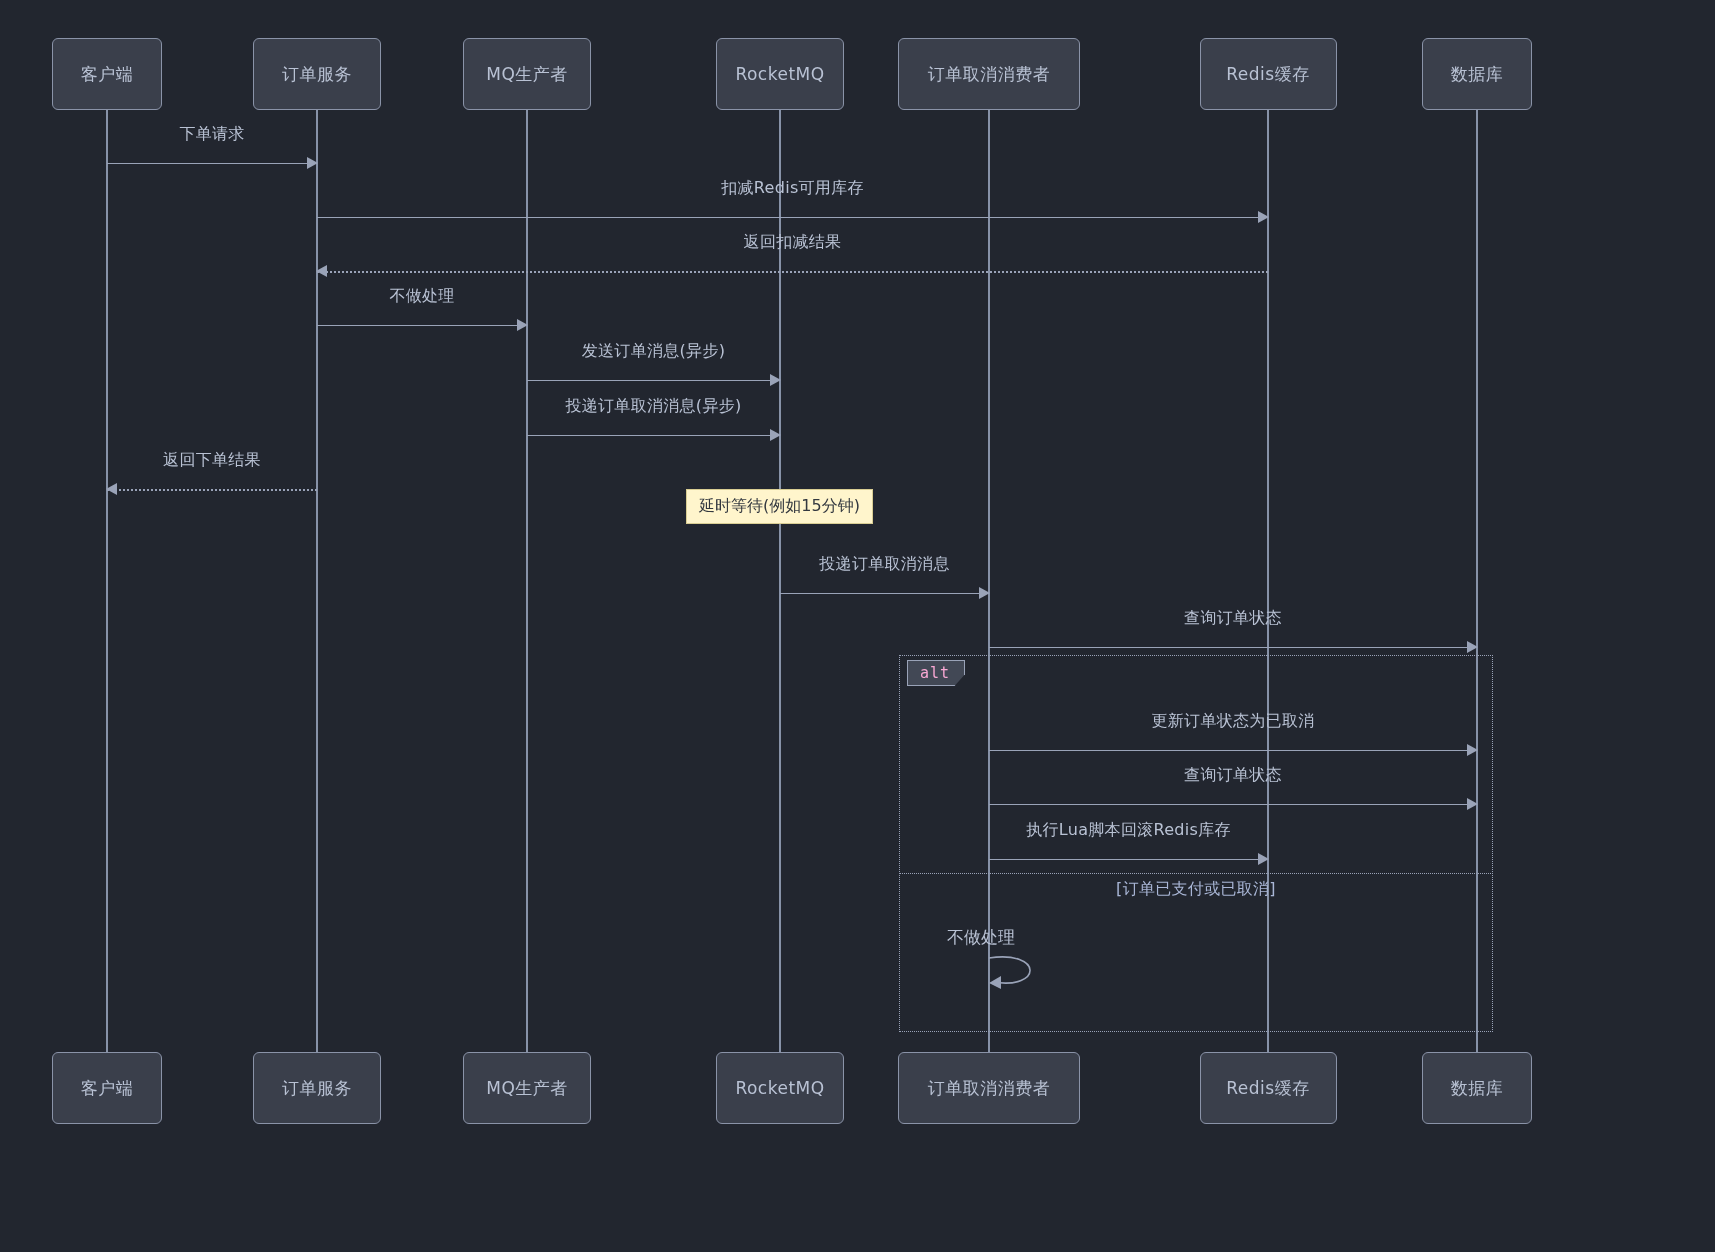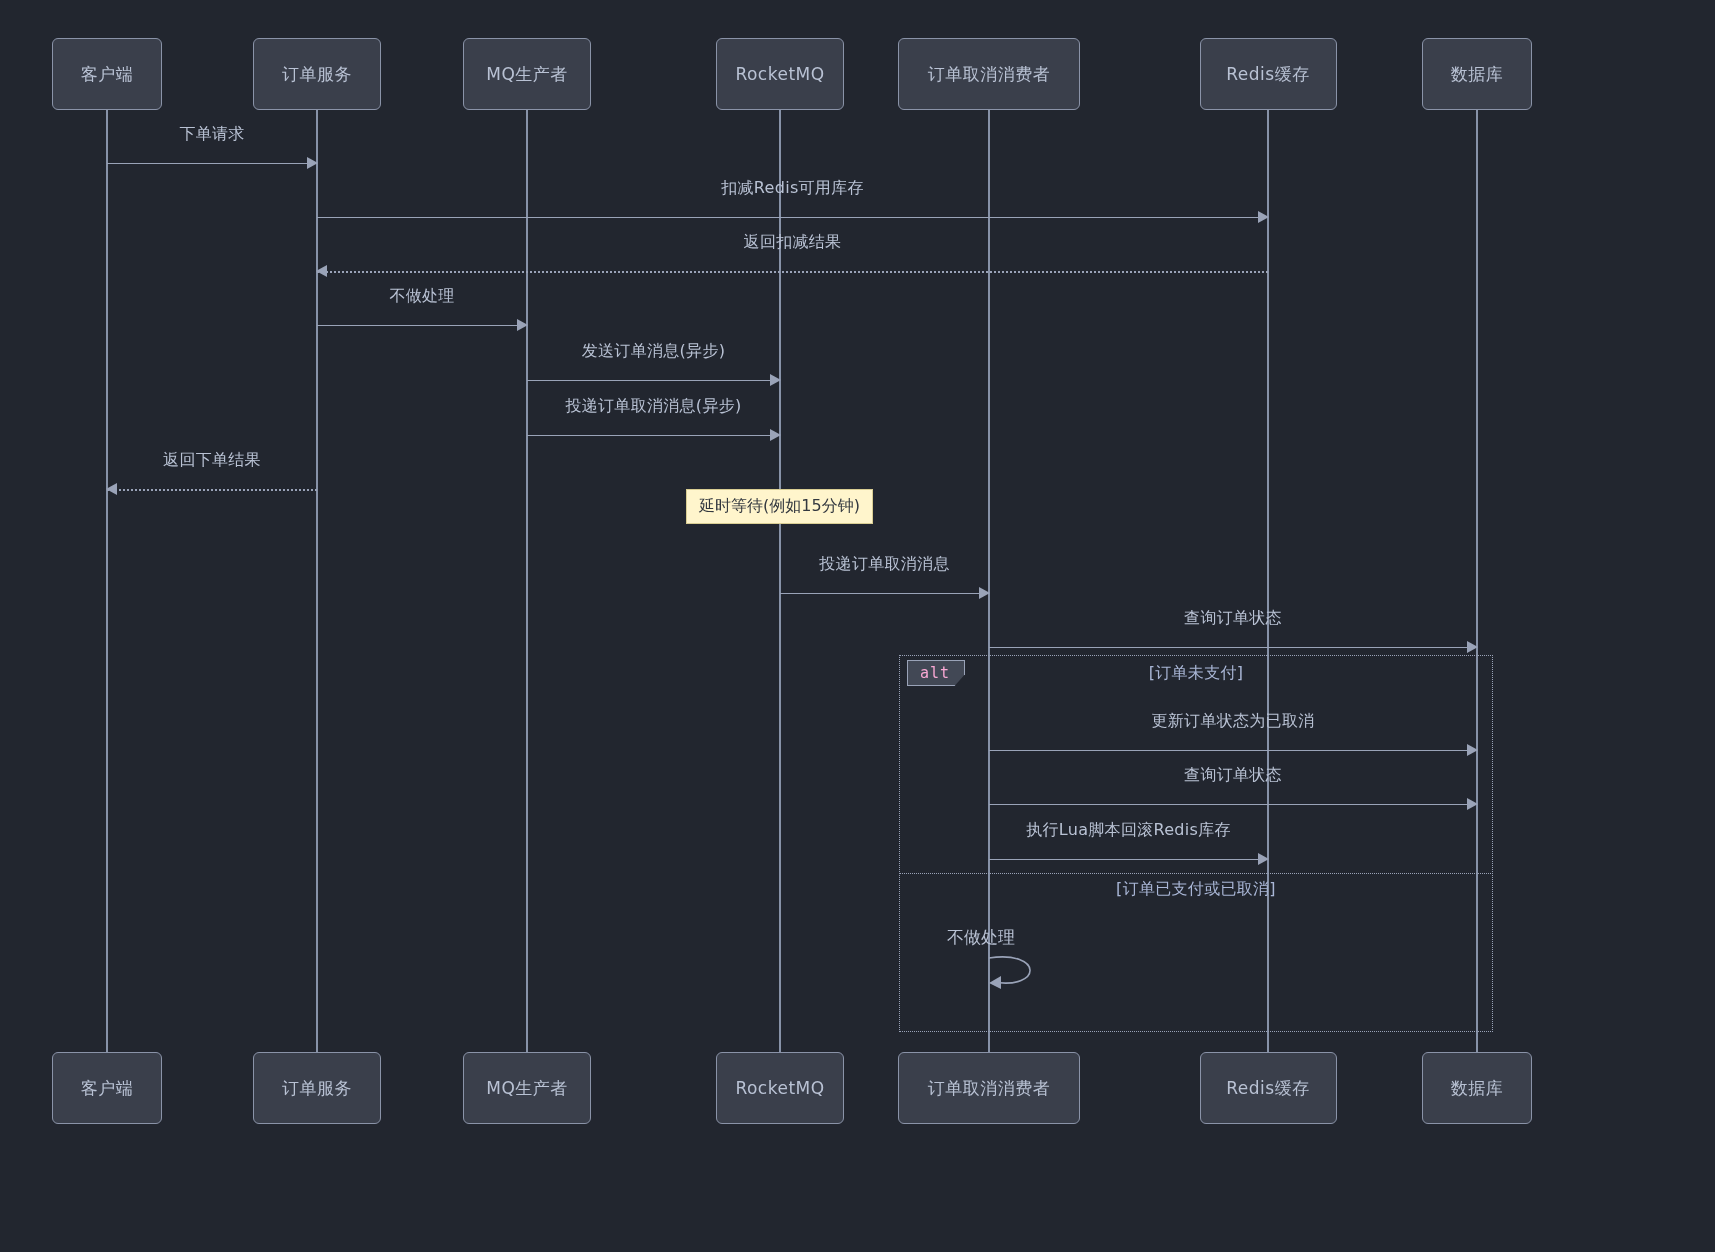--- a/index.html
+++ b/index.html
@@ -153,21 +153,20 @@
       <span>订单取消消费者</span>
     </div>
     <div class="participant bot" style="width: 137px; left: 1199.5px;">
       <span>Redis缓存</span>
     </div>
     <div class="participant bot" style="width: 110px; left: 1422px;">
       <span>数据库</span>
     </div>
     <div class="frag" style="left: 899px; top: 655px; width: 594px; height: 377px;"></div>
     <div class="frag-tag" style="left: 907px; top: 660px;">alt</div>
-    <div class="cond" style="top: 663px; left: 899px; width: 594px; text-align: center;">[订单未支付]</div>
     <div class="frag-divider" style="left: 899px; width: 594px; top: 873px;"></div>
     <div class="cond" style="top: 879px; left: 899px; width: 594px; text-align: center;">[订单已支付或已取消]</div>
     <div class="msg right" style="left: 107px; width: 210px; top: 163px;">
       <div class="line"></div>
       <div class="head"></div>
       <div class="label">下单请求</div>
     </div>
     <div class="msg right" style="left: 317px; width: 951px; top: 217px;">
       <div class="line"></div>
       <div class="head"></div>

